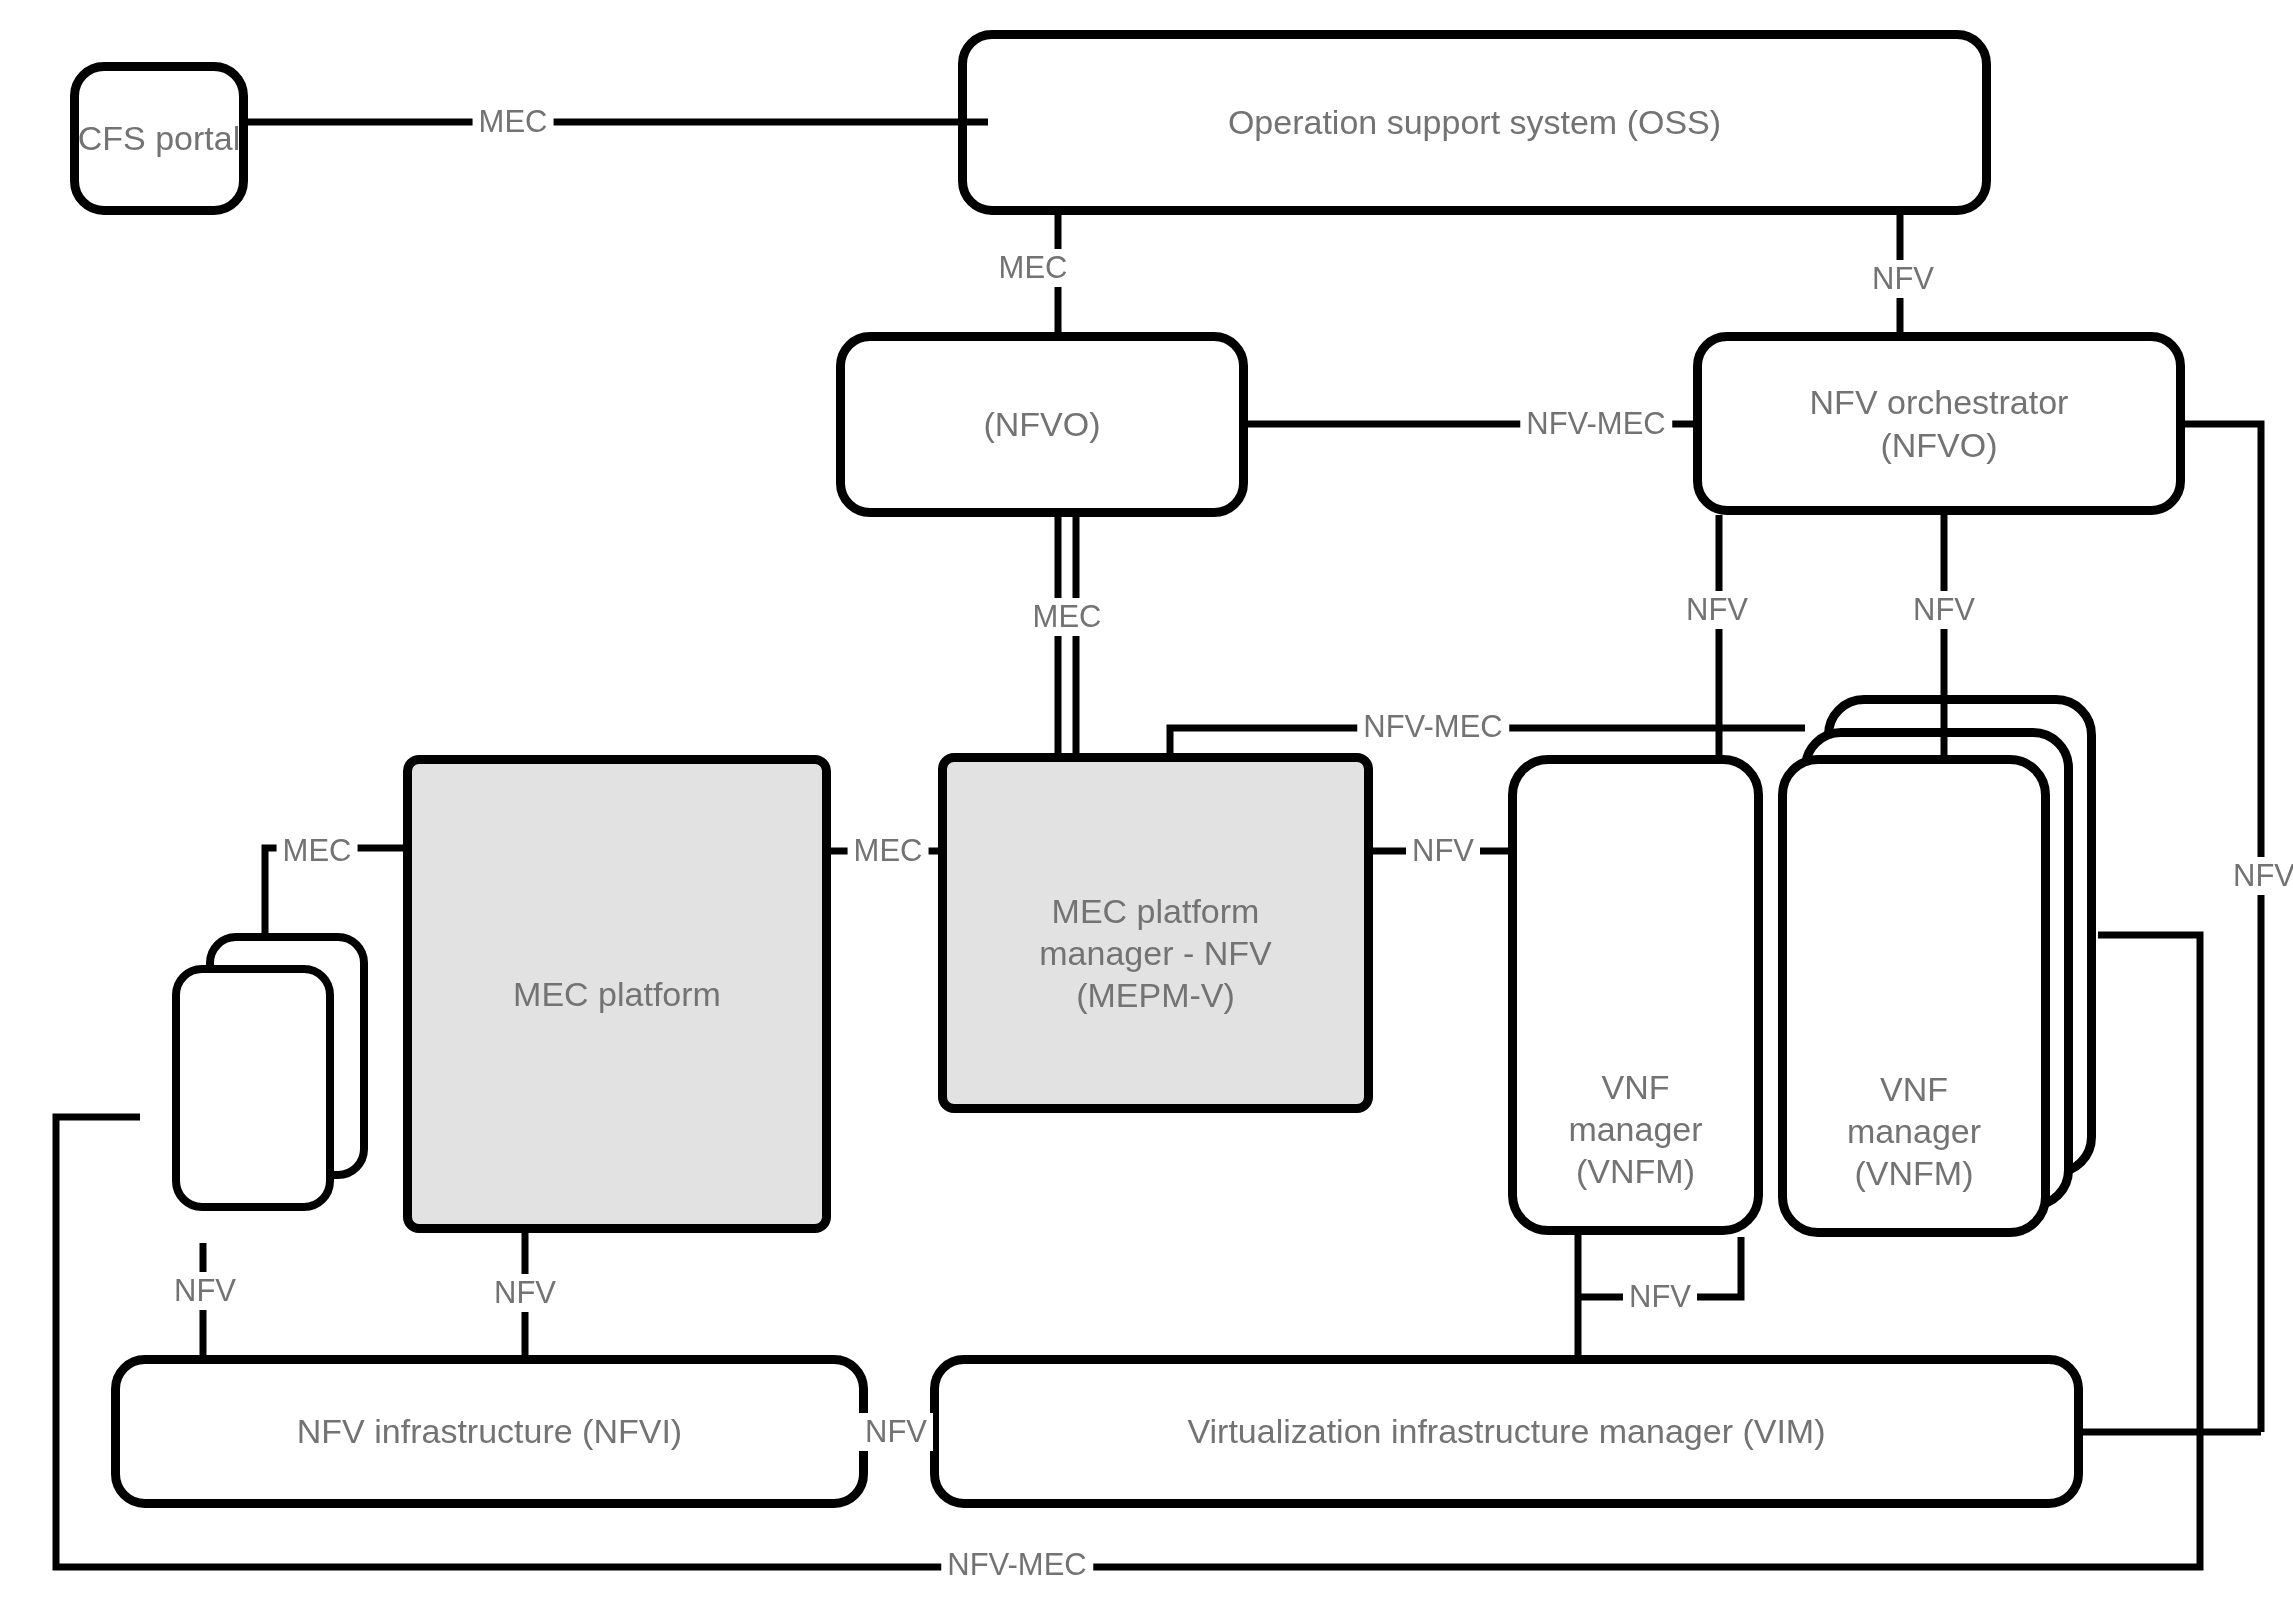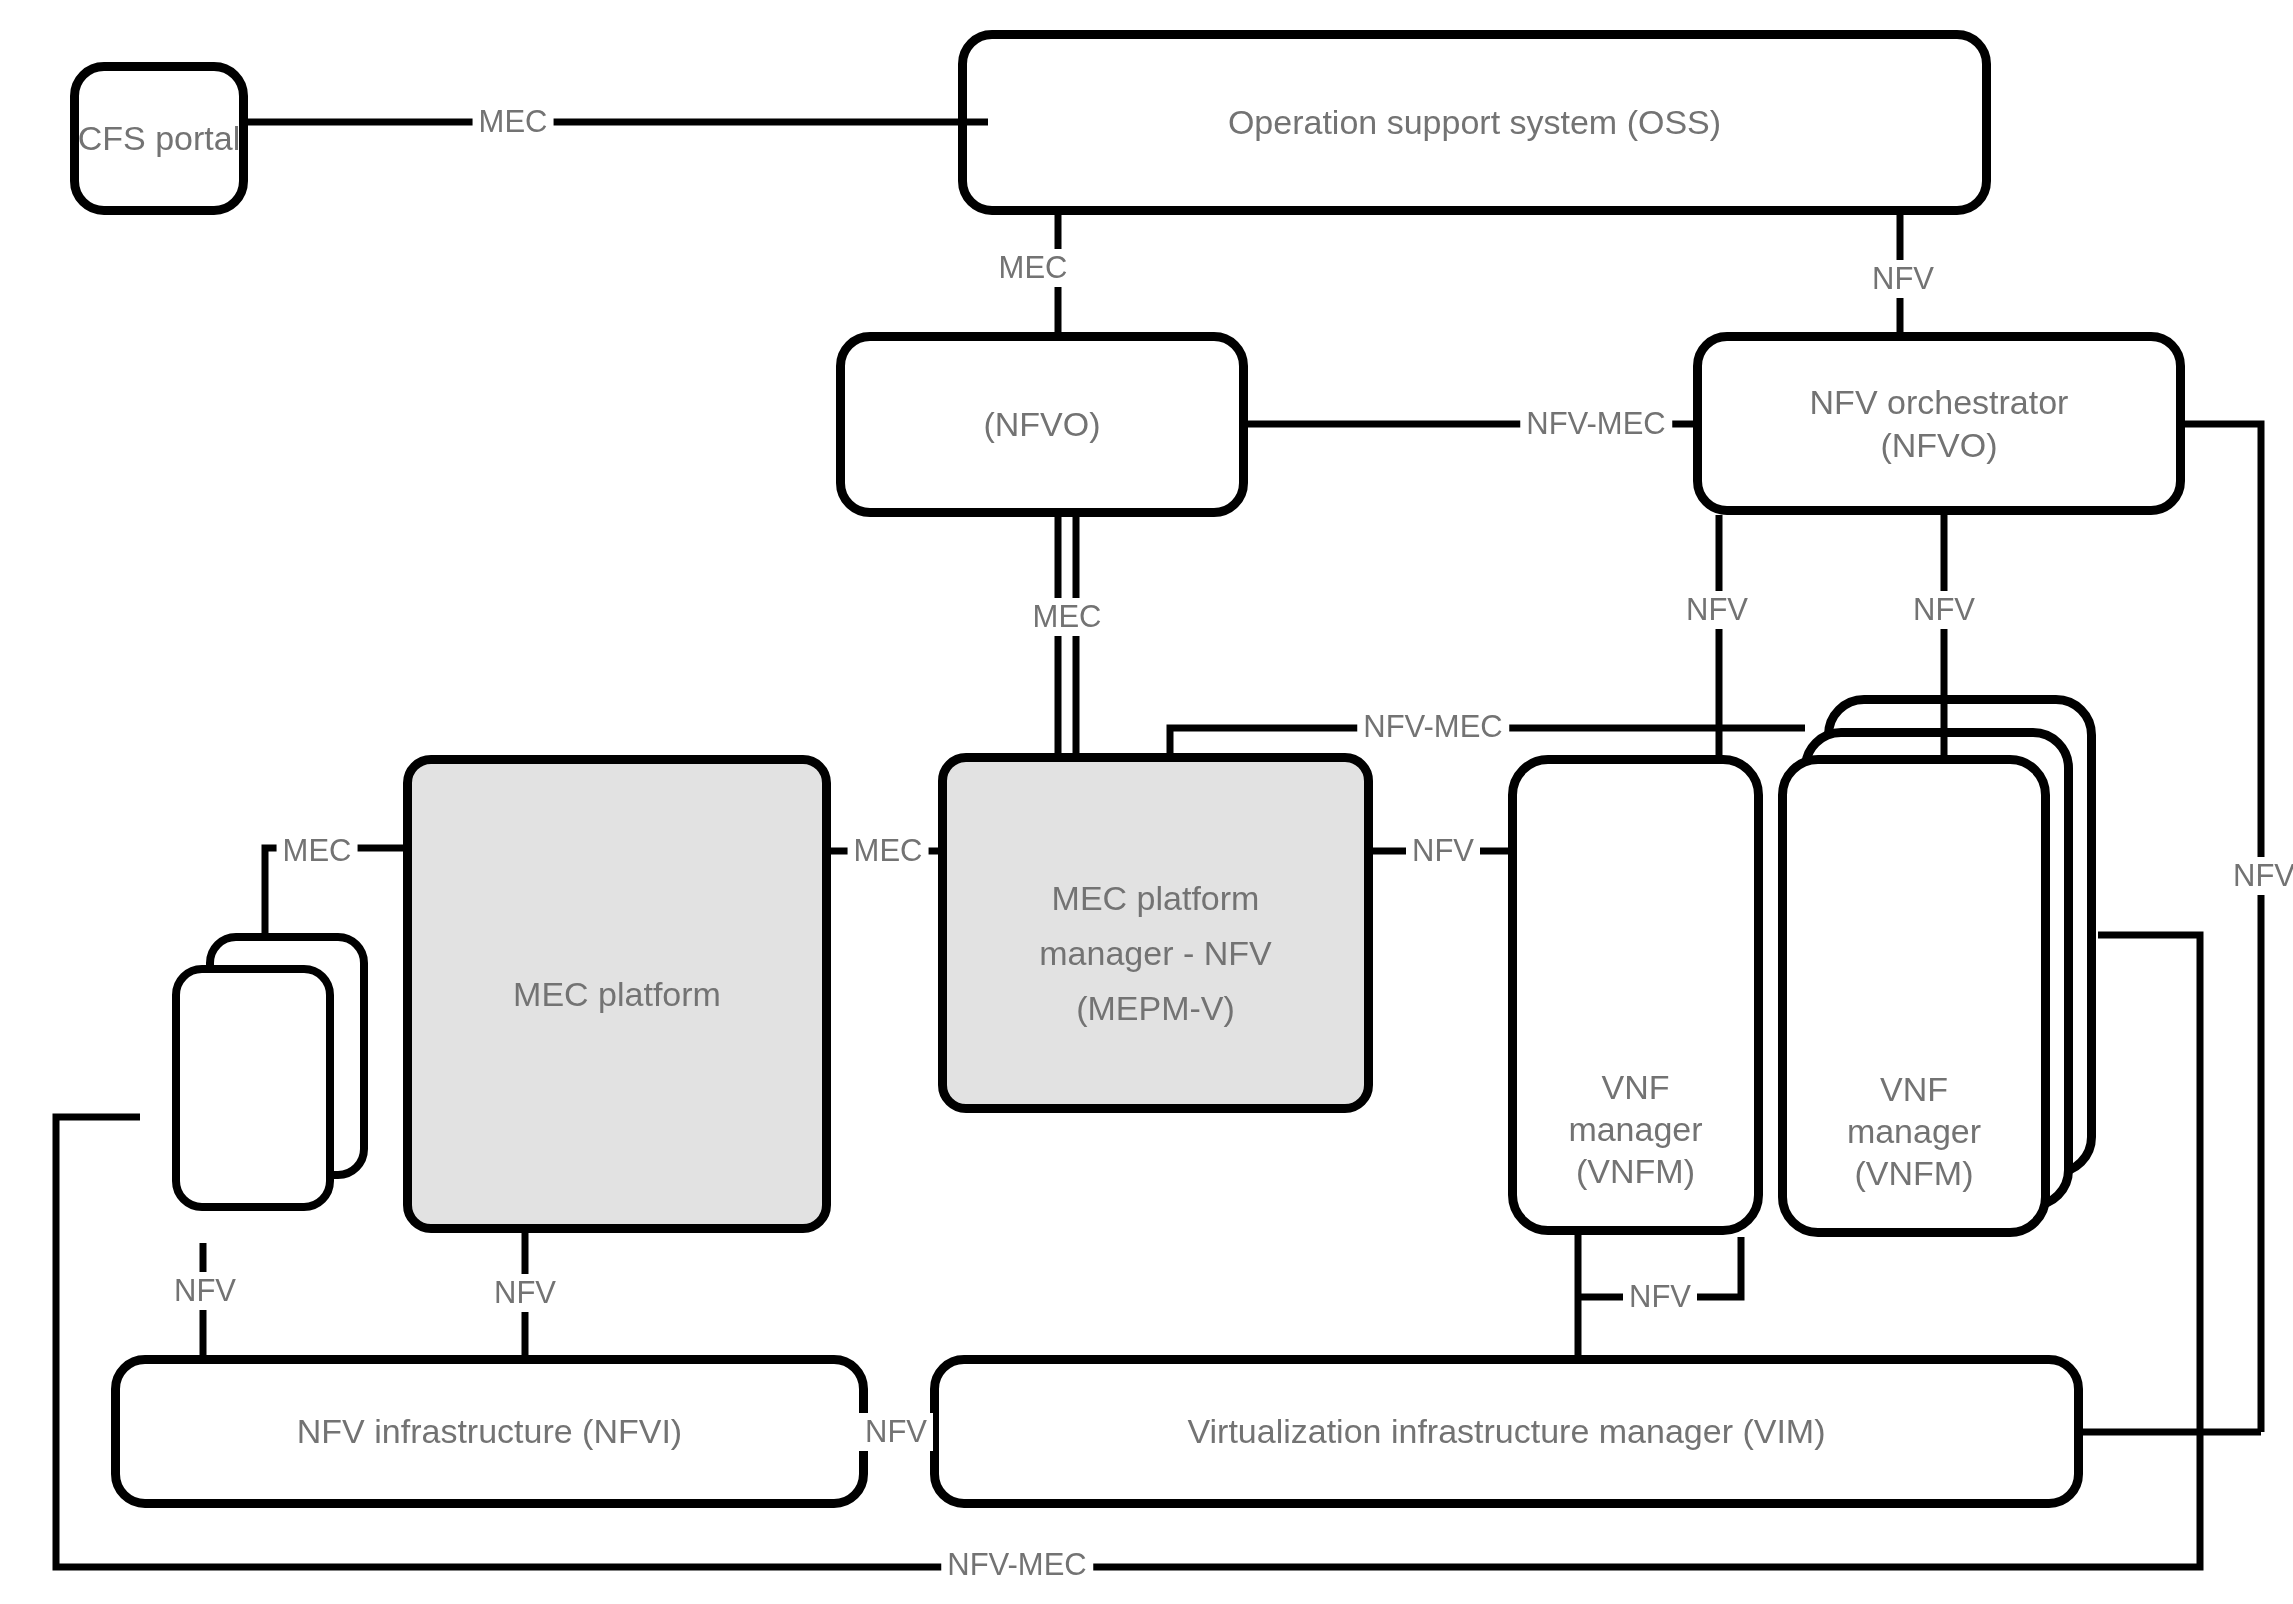--- a/index.html
+++ b/index.html
@@ -22,21 +22,21 @@
     background:#fff;
     display:flex;
     flex-direction:column;
     align-items:center;
     justify-content:center;
     text-align:center;
     font-size:34px;
     line-height:1.24;
     z-index:2;
   }
-  .node.gray{background:#e2e2e2;border-radius:28px;gap:13px;}
+  .node.gray{background:#e2e2e2;border-radius:16px;}
   .node.stackcard{border-radius:40px;align-items:center;}
   .node .ln{white-space:nowrap;}
   
   .n-cfs      {left:37px;  top:62px;  width:178px; height:153px;}
   .n-oss      {left:925px; top:30px;  width:1033px;height:185px;}
   .n-meao     {left:803px; top:332px; width:412px; height:185px;}
   .n-nfvo     {left:1660px;top:332px; width:492px; height:183px;}
   .n-platform {left:370px; top:755px; width:428px; height:478px;}
   .n-mepm     {left:905px; top:753px; width:435px; height:360px; padding-top:40px;}
   .n-vnfm1    {left:1475px;top:755px; width:255px; height:480px; justify-content:flex-end; padding-bottom:34px;}

